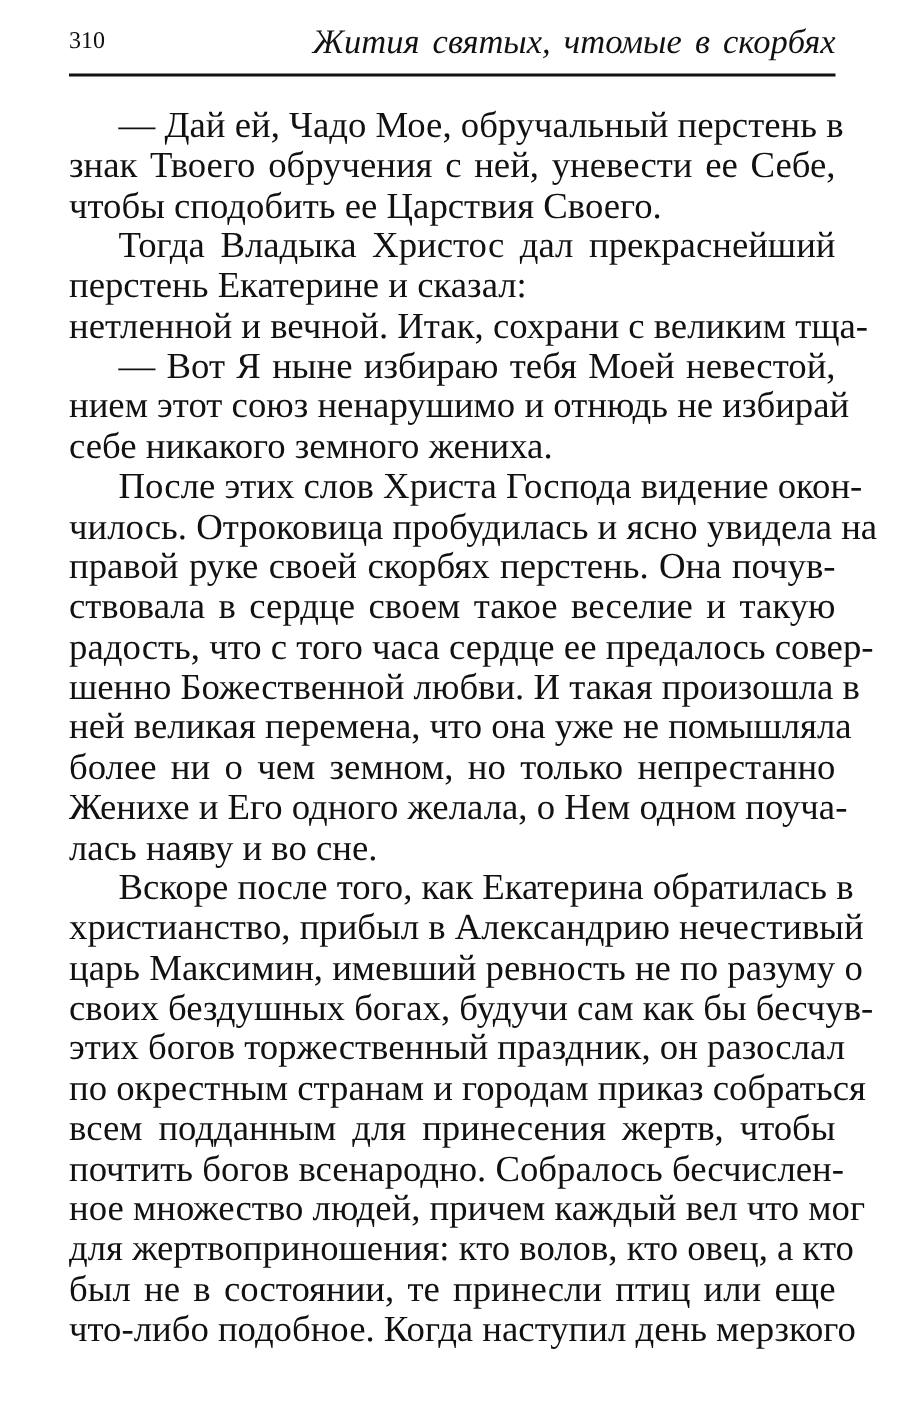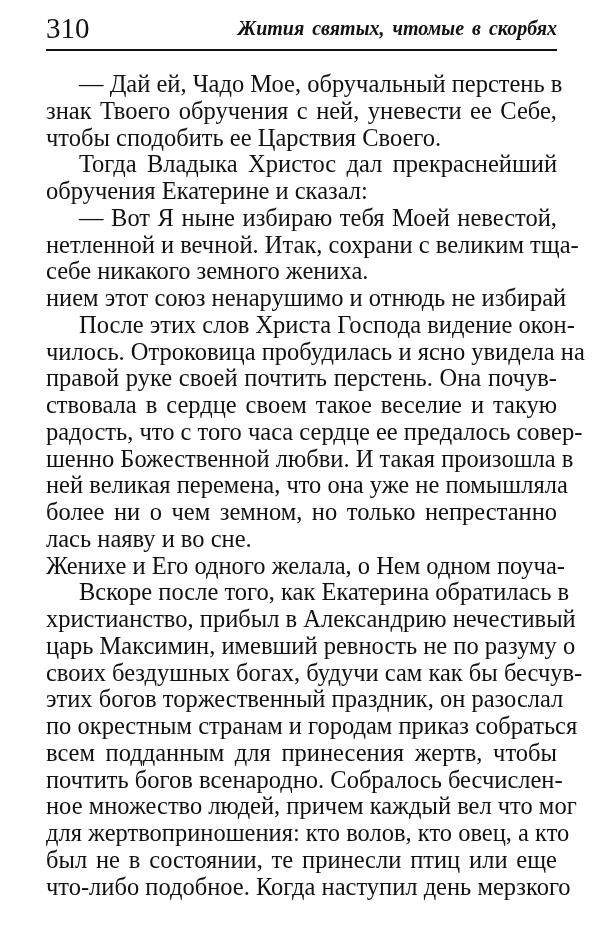--- a/index.html
+++ b/index.html
@@ -1,20 +1,20 @@
 <!DOCTYPE html>
 <html><head>
 <meta charset="utf-8">
 <style>
   html, body { margin: 0; padding: 0; background: #ffffff; }
   body { width: 600px; height: 938px; overflow: hidden; position: relative; }
   .page { position: absolute; left: 46px; top: 0; width: 511px; color: #111; font-family: "Liberation Serif", "DejaVu Serif", serif; }
   .header { position: absolute; top: 13px; left: 0; width: 511px; height: 30px; }
-  .page-number { position: absolute; left: 0; top: 0; font-size: 29px; line-height: 30px; }
-  .running-title { position: absolute; right: 0; top: 0; font-size: 20px; line-height: 30px; font-style: italic; font-weight: bold; word-spacing: 3px; }
+  .page-number { position: absolute; left: 0; top: 0; font-size: 16px; line-height: 30px; }
+  .running-title { position: absolute; right: 0; top: 0; font-size: 23px; line-height: 30px; font-style: italic; font-weight: normal; word-spacing: 3px; }
   .rule { position: absolute; top: 49px; left: 0; width: 511px; height: 2px; background: #111; }
   .body-text { position: absolute; top: 71px; left: 0; width: 511px; font-size: 24.5px; line-height: 26.75px; }
   .line { display: block; height: 26.75px; white-space: nowrap; text-align: justify; text-align-last: justify; }
   .line.last { text-align-last: left; }
   .line.indent { padding-left: 33px; }
 </style>
 </head>
 <body>
 
 <div class="page">
@@ -24,39 +24,39 @@
   </div>
   <div class="rule"></div>
   <div class="body-text" id="body-text">
       <div>
         <span class="line indent">— Дай ей, Чадо Мое, обручальный перстень в</span>
         <span class="line">знак Твоего обручения с ней, уневести ее Себе,</span>
         <span class="line last">чтобы сподобить ее Царствия Своего.</span>
       </div>
       <div>
         <span class="line indent">Тогда Владыка Христос дал прекраснейший</span>
-        <span class="line last">обручения Екатерине и сказал:</span>
+        <span class="line last">перстень Екатерине и сказал:</span>
       </div>
       <div>
+        <span class="line">нетленной и вечной. Итак, сохрани с великим тща-</span>
         <span class="line indent">— Вот Я ныне избираю тебя Моей невестой,</span>
-        <span class="line">нетленной и вечной. Итак, сохрани с великим тща-</span>
+        <span class="line">нием этот союз ненарушимо и отнюдь не избирай</span>
         <span class="line last">себе никакого земного жениха.</span>
-        <span class="line">нием этот союз ненарушимо и отнюдь не избирай</span>
       </div>
       <div>
         <span class="line indent">После этих слов Христа Господа видение окон-</span>
         <span class="line">чилось. Отроковица пробудилась и ясно увидела на</span>
-        <span class="line">правой руке своей почтить перстень. Она почув-</span>
+        <span class="line">правой руке своей скорбях перстень. Она почув-</span>
         <span class="line">ствовала в сердце своем такое веселие и такую</span>
         <span class="line">радость, что с того часа сердце ее предалось совер-</span>
         <span class="line">шенно Божественной любви. И такая произошла в</span>
         <span class="line">ней великая перемена, что она уже не помышляла</span>
         <span class="line">более ни о чем земном, но только непрестанно</span>
+        <span class="line">Женихе и Его одного желала, о Нем одном поуча-</span>
         <span class="line last">лась наяву и во сне.</span>
-        <span class="line">Женихе и Его одного желала, о Нем одном поуча-</span>
       </div>
       <div>
         <span class="line indent">Вскоре после того, как Екатерина обратилась в</span>
         <span class="line">христианство, прибыл в Александрию нечестивый</span>
         <span class="line">царь Максимин, имевший ревность не по разуму о</span>
         <span class="line">своих бездушных богах, будучи сам как бы бесчув-</span>
         <span class="line">этих богов торжественный праздник, он разослал</span>
         <span class="line">по окрестным странам и городам приказ собраться</span>
         <span class="line">всем подданным для принесения жертв, чтобы</span>
         <span class="line">почтить богов всенародно. Собралось бесчислен-</span>

